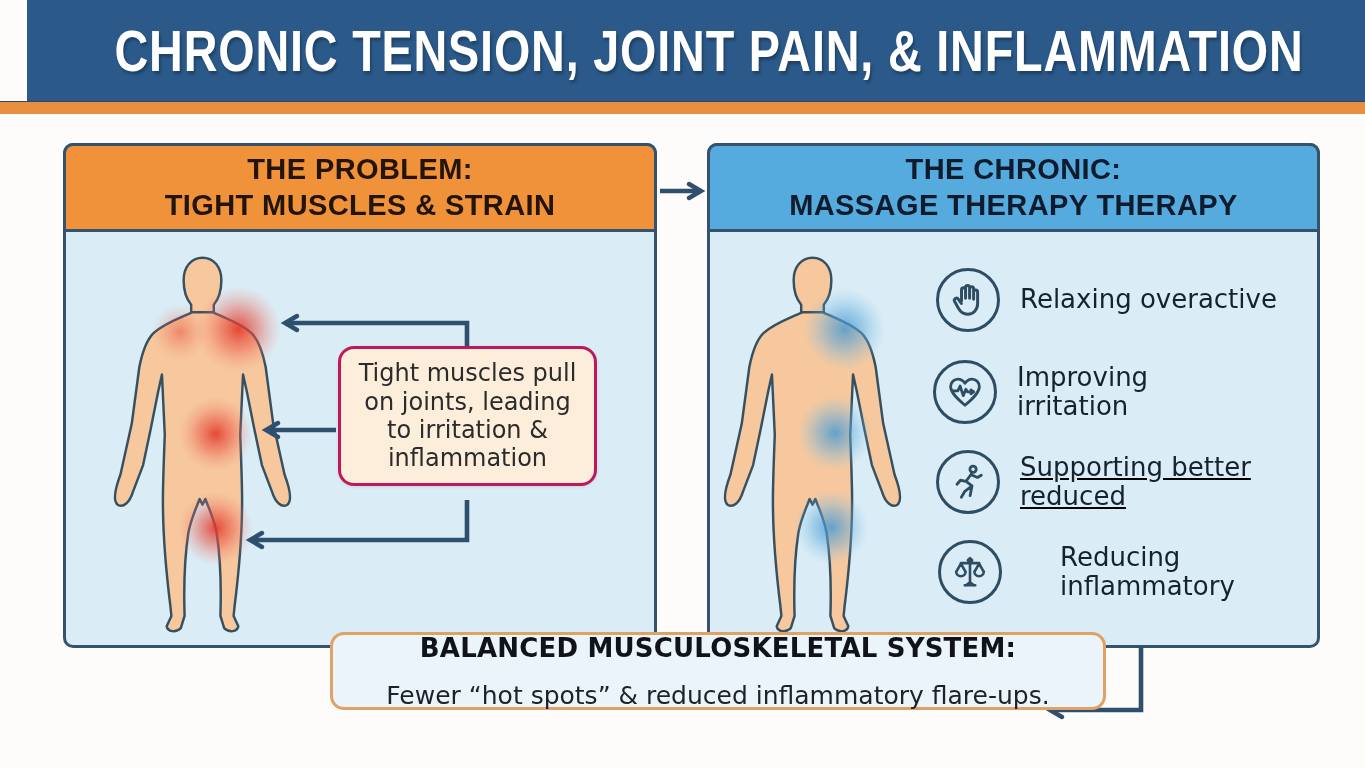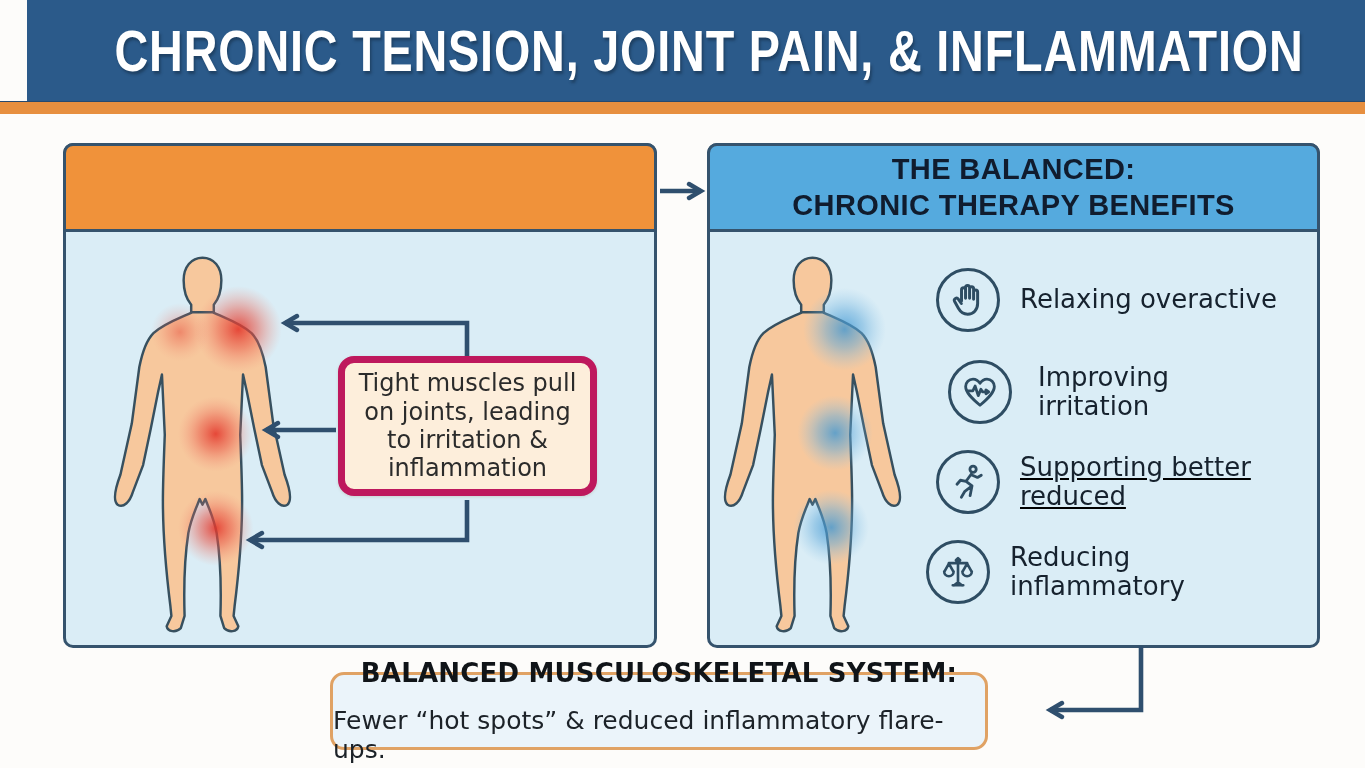--- a/index.html
+++ b/index.html
@@ -27,76 +27,78 @@
                   display:flex; flex-direction:column; align-items:center; justify-content:center; }
   .panel-problem .panel-header { background:#f0923a; color:#221407; }
   .panel-solution .panel-header { background:#55aade; color:#101c2e; }
   .panel-header .hline { font-family:"Liberation Sans", sans-serif; font-weight:800;
                          font-size:29px; line-height:1.22; letter-spacing:0.4px; }
 
   
   .figure-svg { position:absolute; z-index:2; }
 
   
-  .callout { position:absolute; left:338px; top:356px; width:259px; height:140px;
-             background:#fdeedb; border:7px solid #be185d; border-radius:16px; z-index:6;
+  .callout { position:absolute; left:338px; top:346px; width:259px; height:140px;
+             background:#fdeedb; border:3px solid #be185d; border-radius:16px; z-index:6;
              display:flex; align-items:center; justify-content:center; text-align:center;
              box-shadow:0 1px 3px rgba(120,90,40,0.18); }
   .callout p { font-size:24px; line-height:1.18; color:#2b2b2b; width:237px; }
 
   
   .benefit { position:absolute; display:flex; align-items:center; z-index:3; }
   .benefit-icon { width:64px; height:64px; border:3.5px solid #2e4d63; border-radius:50%;
                   display:flex; align-items:center; justify-content:center; flex:0 0 auto; }
   .benefit-icon svg { width:42px; height:42px; }
   .benefit-text { margin-left:20px; font-size:26px; line-height:1.13; color:#16222e; white-space:nowrap; }
 
   
-  .outcome { position:absolute; left:330px; top:672px; width:658px; height:78px;
+  .outcome { position:absolute; left:330px; top:632px; width:776px; height:78px;
              background:#ebf4fa; border:3px solid #e0a264; border-radius:14px; z-index:6;
              display:flex; flex-direction:column; align-items:center; justify-content:center; }
   .outcome .t1 { font-weight:bold; font-size:26px; color:#101418; letter-spacing:0.2px; }
   .outcome .t2 { font-size:25px; color:#1c2228; margin-top:18px; }
 
   
   .arrows { position:absolute; left:0; top:0; width:1365px; height:768px; z-index:5; pointer-events:none; }
 </style>
 </head>
 <body>
 
 <div class="stage">
 
   <header class="banner">
     <h1>CHRONIC TENSION, JOINT PAIN, &amp; INFLAMMATION</h1>
   </header>
   <div class="banner-stripe"></div>
 
   <section class="panel panel-problem">
     <div class="panel-header">
+      <div class="hline">THE PROBLEM:</div>
+      <div class="hline">TIGHT MUSCLES &amp; STRAIN</div>
     </div>
   </section>
 
   <section class="panel panel-solution">
     <div class="panel-header">
-      <div class="hline">THE BALANCED:</div>
-      <div class="hline">CHRONIC THERAPY BENEFITS</div>
+      <div class="hline">THE CHRONIC:</div>
+      <div class="hline">MASSAGE THERAPY THERAPY</div>
     </div>
 
     <div class="benefit" style="left:226px; top:122px;">
       <div class="benefit-icon">
         <svg viewBox="0 0 24 24" fill="none" stroke="#2e4d63" stroke-width="1.7" stroke-linecap="round" stroke-linejoin="round">
           <path d="M8.3 12.5 V6.2 a1.15 1.15 0 0 1 2.3 0 V11 M10.6 11 V4.9 a1.15 1.15 0 0 1 2.3 0 V11 M12.9 11 V5.6 a1.15 1.15 0 0 1 2.3 0 V11.6 M15.2 11.6 V7.4 a1.15 1.15 0 0 1 2.3 0 V14 c0 3.6 -2.4 6.1 -5.7 6.1 c-2.5 0 -4 -1.1 -5.3 -3.4 l-2.2 -4 a1.25 1.25 0 0 1 2.15 -1.25 l1.75 2.55"></path>
         </svg>
       </div>
       <div class="benefit-text">
         <div>Relaxing overactive</div>
       </div>
     </div>
 
-    <div class="benefit" style="left:238px; top:214px;gap:6px;">
+    <div class="benefit" style="left:223px; top:214px;">
       <div class="benefit-icon">
         <svg viewBox="0 0 24 24" fill="none" stroke="#2e4d63" stroke-width="1.6" stroke-linecap="round" stroke-linejoin="round">
           <path d="M12 19.6 C7 15.4 3.8 12.2 3.8 8.9 C3.8 6.4 5.7 4.6 8 4.6 C9.6 4.6 11 5.5 12 7 C13 5.5 14.4 4.6 16 4.6 C18.3 4.6 20.2 6.4 20.2 8.9 C20.2 12.2 17 15.4 12 19.6 Z"></path>
           <path d="M5.2 11.3 h2.7 l1.3 -2.7 1.8 5.5 1.5 -3.7 0.9 1.5 h3.4 m-1.4 -1.1 l1.6 1.1 -1.6 1.1"></path>
         </svg>
       </div>
       <div class="benefit-text">
         <div>Improving</div>
         <div>irritation</div>
       </div>
@@ -108,21 +110,21 @@
           <circle cx="14.9" cy="4.7" r="1.8"></circle>
           <path d="M13.9 7.4 L10.9 11.6 L14.3 14.2 L13.2 19.8 M10.9 11.6 L7.7 11 L5.7 13.3 M14.3 14.2 L10.2 17.3 L8.2 20.7 M14.2 8 L17.4 9.4 L19.6 8.1"></path>
         </svg>
       </div>
       <div class="benefit-text">
         <div>Supporting better</div>
         <div>reduced</div>
       </div>
     </div>
 
-    <div class="benefit" style="left:216px; top:394px;">
+    <div class="benefit" style="left:228px; top:394px;gap:38px;">
       <div class="benefit-icon">
         <svg viewBox="0 0 24 24" fill="none" stroke="#2e4d63" stroke-width="1.5" stroke-linecap="round" stroke-linejoin="round">
           <path d="M12 4.1 l1.2 1.2 -1.2 1.2 -1.2 -1.2 Z M12 6.5 V17.8 M6.8 6.9 H17.2 M9 19.6 H15 M12 17.8 l-2.2 1.8 M12 17.8 l2.2 1.8"></path>
           <path d="M6.8 7.2 L4.3 11.7 M6.8 7.2 L9.3 11.7 M4.1 11.7 a2.7 2.7 0 0 0 5.4 0"></path>
           <path d="M17.2 7.2 L14.7 11.7 M17.2 7.2 L19.7 11.7 M14.5 11.7 a2.7 2.7 0 0 0 5.4 0"></path>
         </svg>
       </div>
       <div class="benefit-text">
         <div>Reducing</div>
         <div>inflammatory</div>

